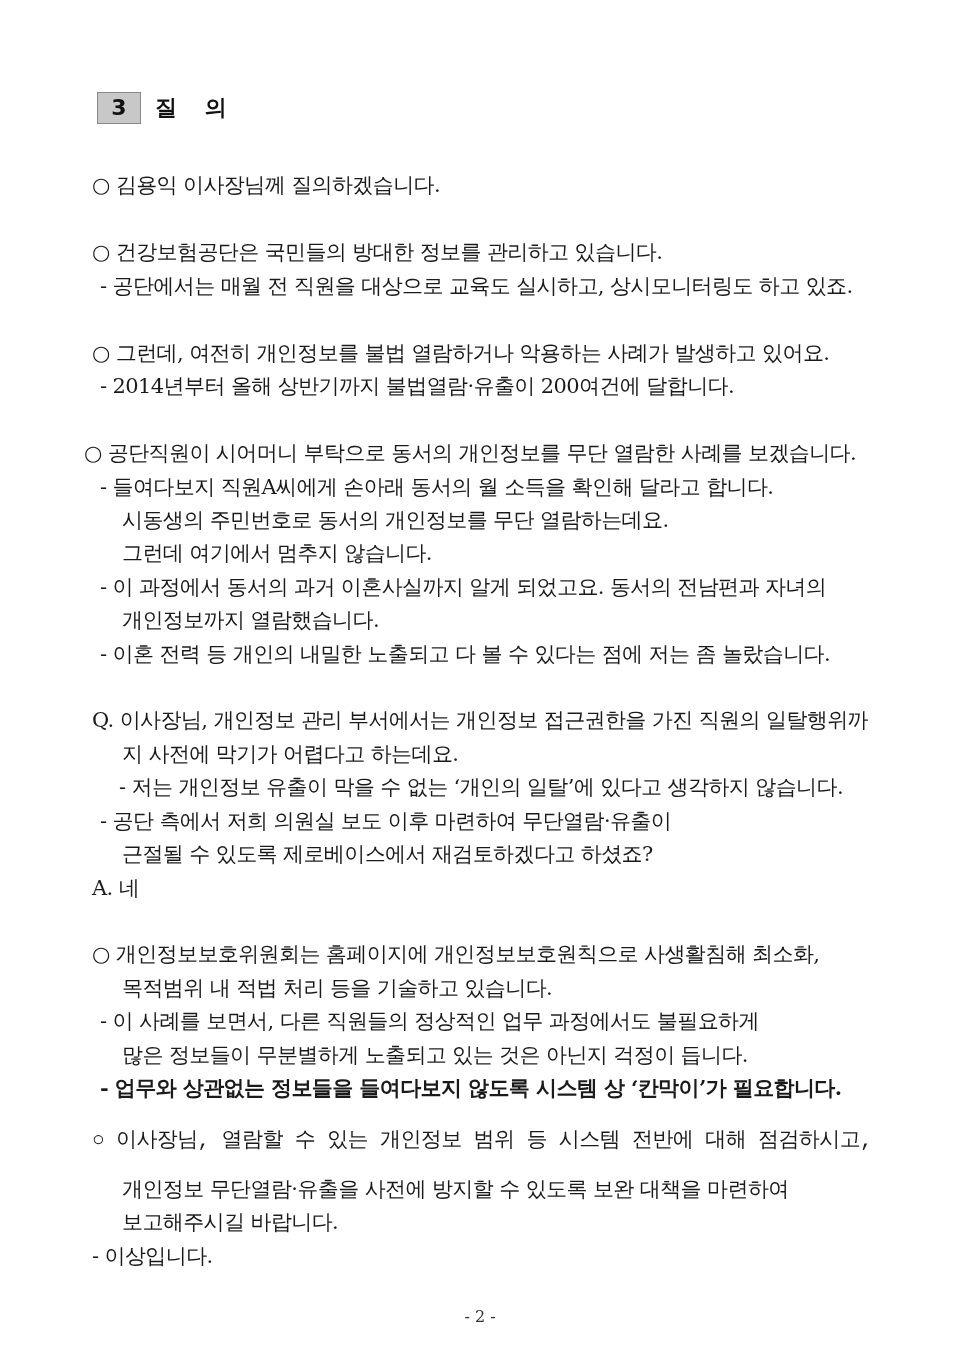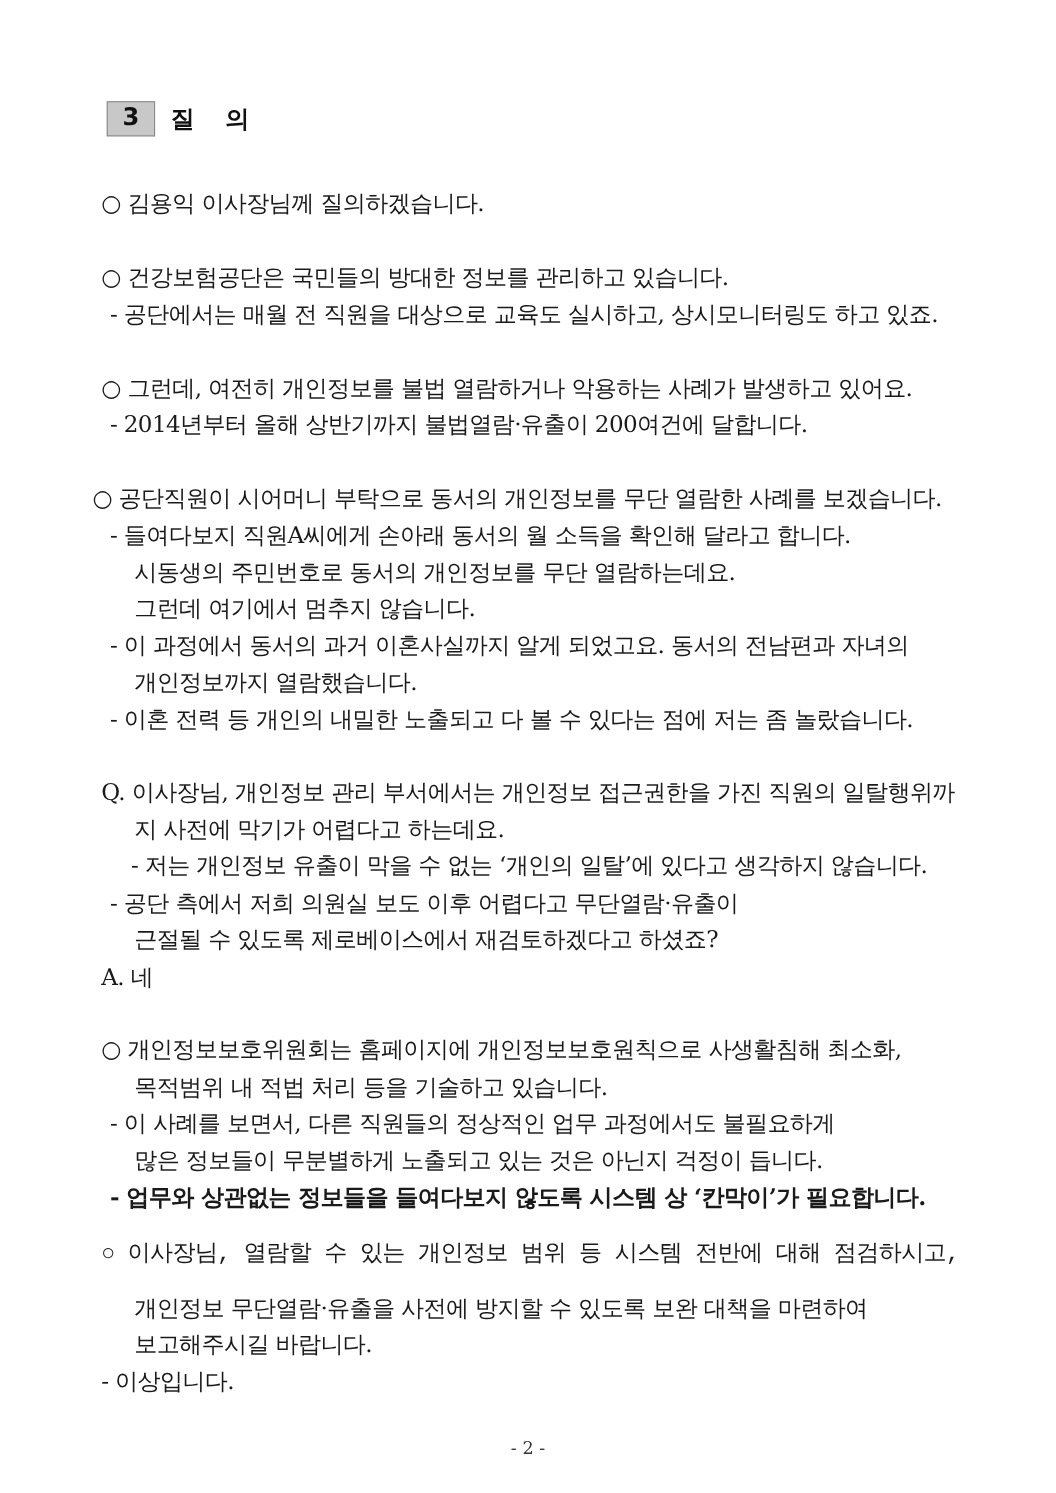--- a/index.html
+++ b/index.html
@@ -85,21 +85,21 @@
       <div class="line" style="left: 84px; top: 441px;">○ 공단직원이 시어머니 부탁으로 동서의 개인정보를 무단 열람한 사례를 보겠습니다.</div>
       <div class="line" style="left: 100px; top: 475px;">- 들여다보지 직원A씨에게 손아래 동서의 월 소득을 확인해 달라고 합니다.</div>
       <div class="line" style="left: 122px; top: 508px;">시동생의 주민번호로 동서의 개인정보를 무단 열람하는데요.</div>
       <div class="line" style="left: 122px; top: 541px;">그런데 여기에서 멈추지 않습니다.</div>
       <div class="line" style="left: 100px; top: 575px;">- 이 과정에서 동서의 과거 이혼사실까지 알게 되었고요. 동서의 전남편과 자녀의</div>
       <div class="line" style="left: 122px; top: 608px;">개인정보까지 열람했습니다.</div>
       <div class="line" style="left: 100px; top: 642px;">- 이혼 전력 등 개인의 내밀한 노출되고 다 볼 수 있다는 점에 저는 좀 놀랐습니다.</div>
       <div class="line" style="left: 92px; top: 708px;">Q. 이사장님, 개인정보 관리 부서에서는 개인정보 접근권한을 가진 직원의 일탈행위까</div>
       <div class="line" style="left: 122px; top: 742px;">지 사전에 막기가 어렵다고 하는데요.</div>
       <div class="line" style="left: 100px; top: 775px; margin-left: 19px;">- 저는 개인정보 유출이 막을 수 없는 ‘개인의 일탈’에 있다고 생각하지 않습니다.</div>
-      <div class="line" style="left: 100px; top: 809px;">- 공단 측에서 저희 의원실 보도 이후 어렵다고 무단열람·유출이</div>
+      <div class="line" style="left: 100px; top: 809px;">- 공단 측에서 저희 의원실 보도 이후 마련하여 무단열람·유출이</div>
       <div class="line" style="left: 122px; top: 842px;">근절될 수 있도록 제로베이스에서 재검토하겠다고 하셨죠?</div>
       <div class="line" style="left: 92px; top: 876px;">A. 네</div>
       <div class="line" style="left: 92px; top: 942px;">○ 개인정보보호위원회는 홈페이지에 개인정보보호원칙으로 사생활침해 최소화,</div>
       <div class="line" style="left: 122px; top: 976px;">목적범위 내 적법 처리 등을 기술하고 있습니다.</div>
       <div class="line" style="left: 100px; top: 1009px;">- 이 사례를 보면서, 다른 직원들의 정상적인 업무 과정에서도 불필요하게</div>
       <div class="line" style="left: 122px; top: 1043px;">많은 정보들이 무분별하게 노출되고 있는 것은 아닌지 걱정이 듭니다.</div>
       <div class="line" style="left: 100px; top: 1076px; font-weight: bold;">- 업무와 상관없는 정보들을 들여다보지 않도록 시스템 상 ‘칸막이’가 필요합니다.</div>
       <div class="line" style="left: 92px; top: 1129px; font-family: Liberation Mono, monospace;">○ 이사장님, 열람할 수 있는 개인정보 범위 등 시스템 전반에 대해 점검하시고,</div>
       <div class="line" style="left: 122px; top: 1177px;">개인정보 무단열람·유출을 사전에 방지할 수 있도록 보완 대책을 마련하여</div>
       <div class="line" style="left: 122px; top: 1210px;">보고해주시길 바랍니다.</div>

